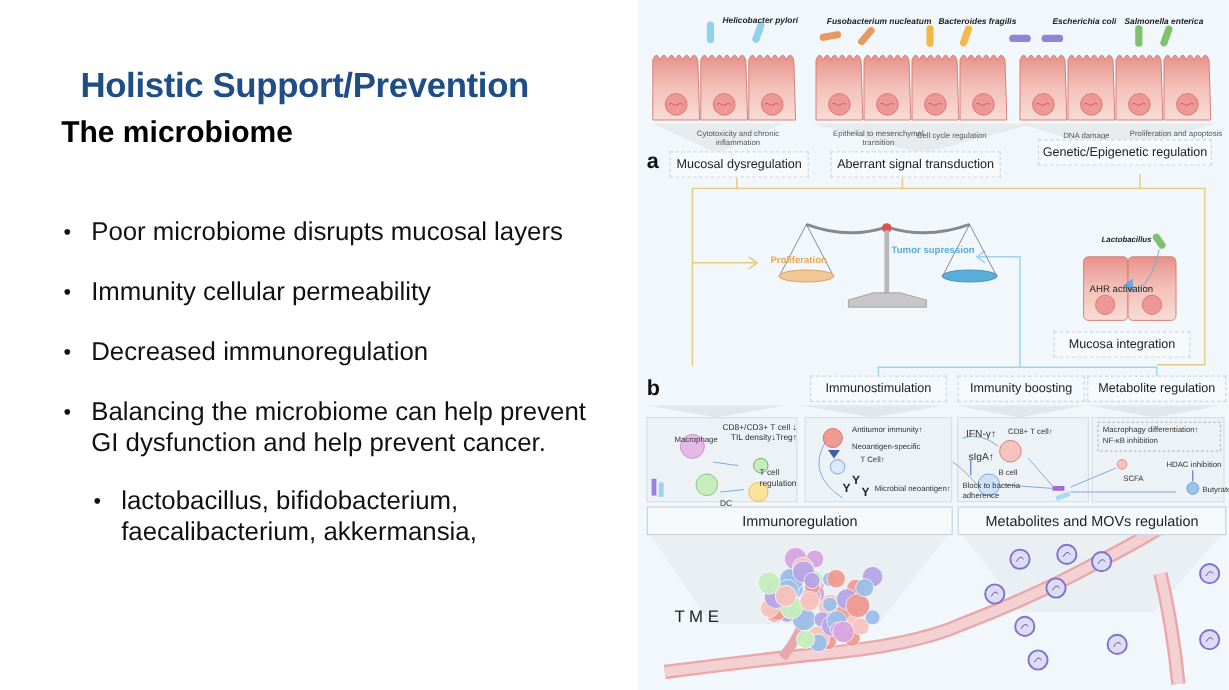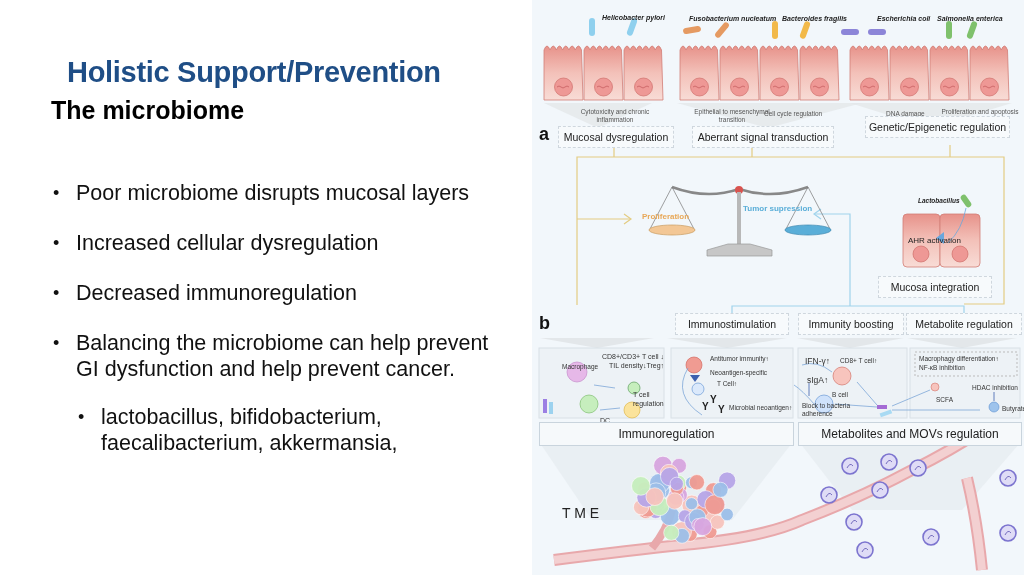--- a/index.html
+++ b/index.html
@@ -22,21 +22,21 @@
   .small { position: absolute; font-size: 7.5px; color: #333; white-space: nowrap; line-height: 10px; }
 </style>
 </head>
 <body>
 
 <h1 class="slide-title">Holistic Support/Prevention</h1>
 <h2 class="slide-subtitle">The microbiome</h2>
 
 <ul class="bullets">
   <li>Poor microbiome disrupts mucosal layers</li>
-  <li>Increased cellular dysregulation</li>
+  <li>Immunity cellular permeability</li>
   <li>Decreased immunoregulation</li>
   <li>Balancing the microbiome can help prevent GI dysfunction and help prevent cancer.</li>
   <li class="sub">lactobacillus, bifidobacterium, faecalibacterium, akkermansia,</li>
 </ul>
 
 <div class="figure">
   <svg width="492" height="575">
     <defs>
       <linearGradient id="cellg" x1="0" y1="0" x2="0" y2="1">
         <stop offset="0" stop-color="#e7928a"></stop>

